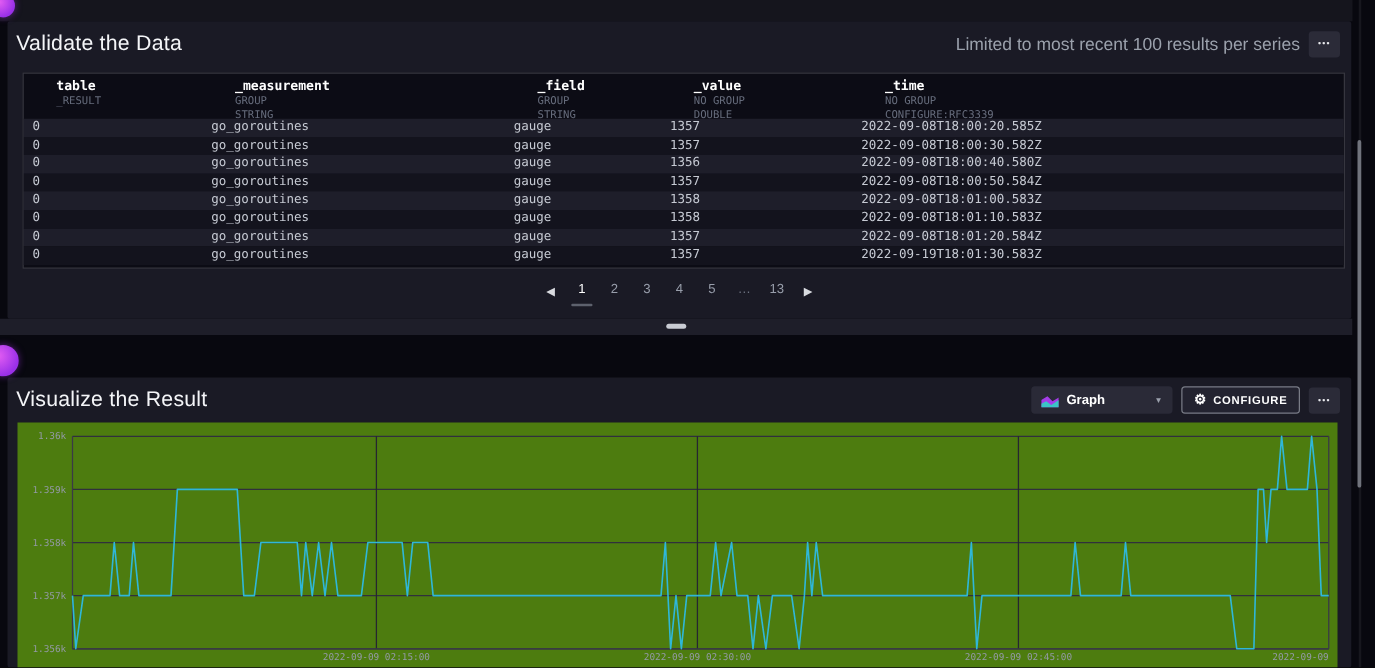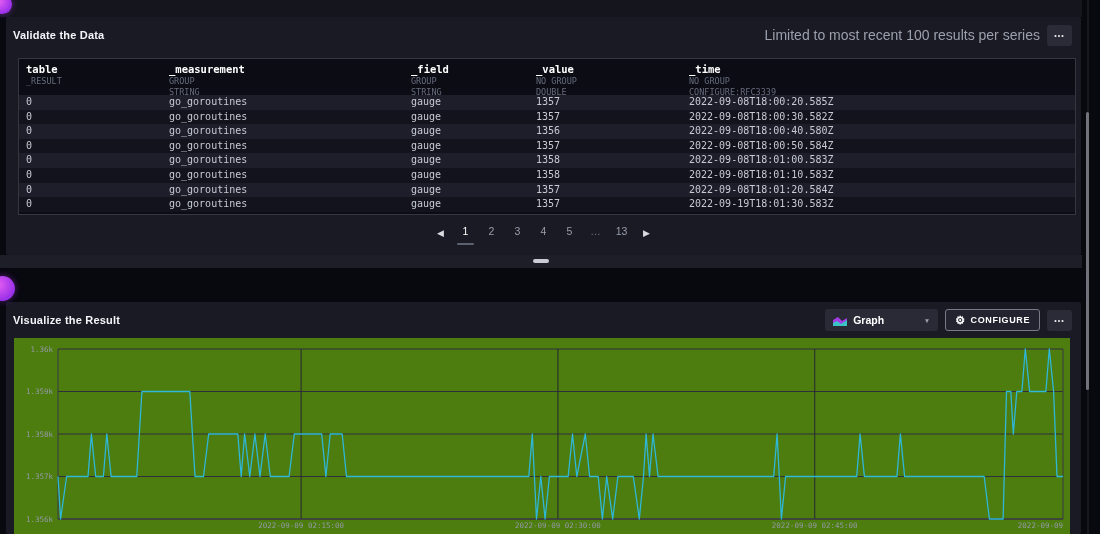--- a/index.html
+++ b/index.html
@@ -7,28 +7,28 @@
   .page{position:relative;width:1100px;height:534px;background:#08080f;font-family:"Liberation Sans",sans-serif;}
   .top-strip{position:absolute;left:0;top:0;width:1100px;height:17px;background:#15151d;}
   .fab{position:absolute;border-radius:50%;background:radial-gradient(circle at 35% 35%,#e25df2,#9a30e8 70%);box-shadow:0 0 6px rgba(160,50,230,.5);z-index:30;}
   .fab-top{left:-7px;top:-5px;width:19px;height:19px;}
   .fab-mid{left:-10px;top:276px;width:25px;height:25px;}
 
   .panel{position:absolute;left:6px;width:1075px;background:#1a1a25;border-radius:2px;}
   .panel-validate{top:17px;height:238px;}
   .panel-visualize{top:302px;height:232px;overflow:hidden;}
   .panel-header{position:absolute;left:0;top:0;width:100%;height:36px;display:flex;align-items:center;justify-content:space-between;padding:0 9px 0 7px;}
-  .panel-title{font-size:11px;font-weight:bold;color:#f4f5f8;letter-spacing:.2px;margin:0;}
+  .panel-title{font-size:17px;font-weight:normal;color:#f4f5f8;letter-spacing:.2px;margin:0;}
   .header-right{display:flex;align-items:center;gap:7px;}
   .limit-note{font-size:14px;color:#9ba1ac;}
   .kebab-btn{width:25px;height:21px;border:none;border-radius:3px;background:#2b2b38;color:#e9eaee;font-size:7px;letter-spacing:1px;cursor:pointer;display:flex;align-items:center;justify-content:center;padding:0;}
 
   
   .table-wrap{position:absolute;left:12px;top:41px;width:1058px;height:157px;background:#0c0c15;border:1px solid #36363f;font-family:"DejaVu Sans Mono",monospace;}
-  .thead{position:relative;height:34px;}
+  .thead{position:relative;height:34px;margin-left:19px;}
   .th{position:absolute;top:5px;}
   .th .th-name{font-size:10.5px;font-weight:bold;color:#fff;line-height:1.1;}
   .th .th-meta{font-size:8.5px;color:#666c7c;line-height:1.3;}
   .tbody{position:absolute;left:0;top:36px;width:100%;}
   .row{position:relative;height:14.6px;}
   .row:nth-child(odd){background:#1e1e2a;}
   .row:nth-child(even){background:#13131d;}
   .cell{position:absolute;top:1px;font-size:10px;color:#c6cad3;white-space:nowrap;}
   .c0{left:7px;} .c1{left:150px;} .c2{left:392px;} .c3{left:517px;} .c4{left:670px;}
   .th.c0{left:7px;} .th.c1{left:150px;} .th.c2{left:392px;} .th.c3{left:517px;} .th.c4{left:670px;}

